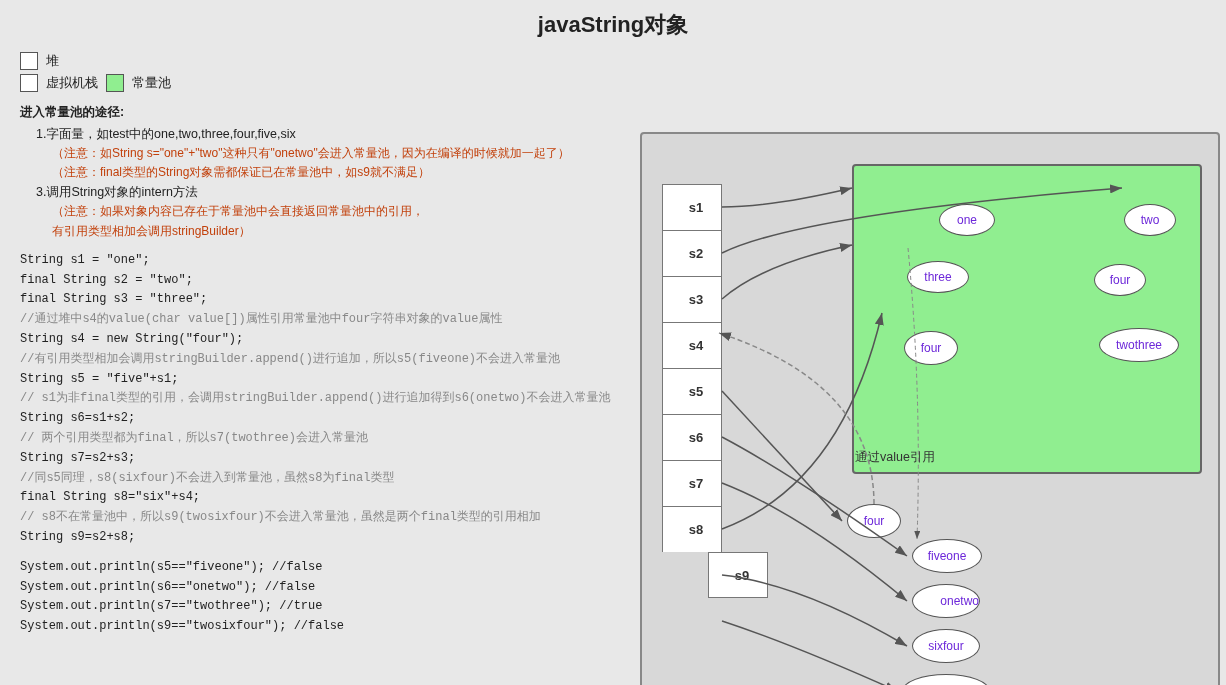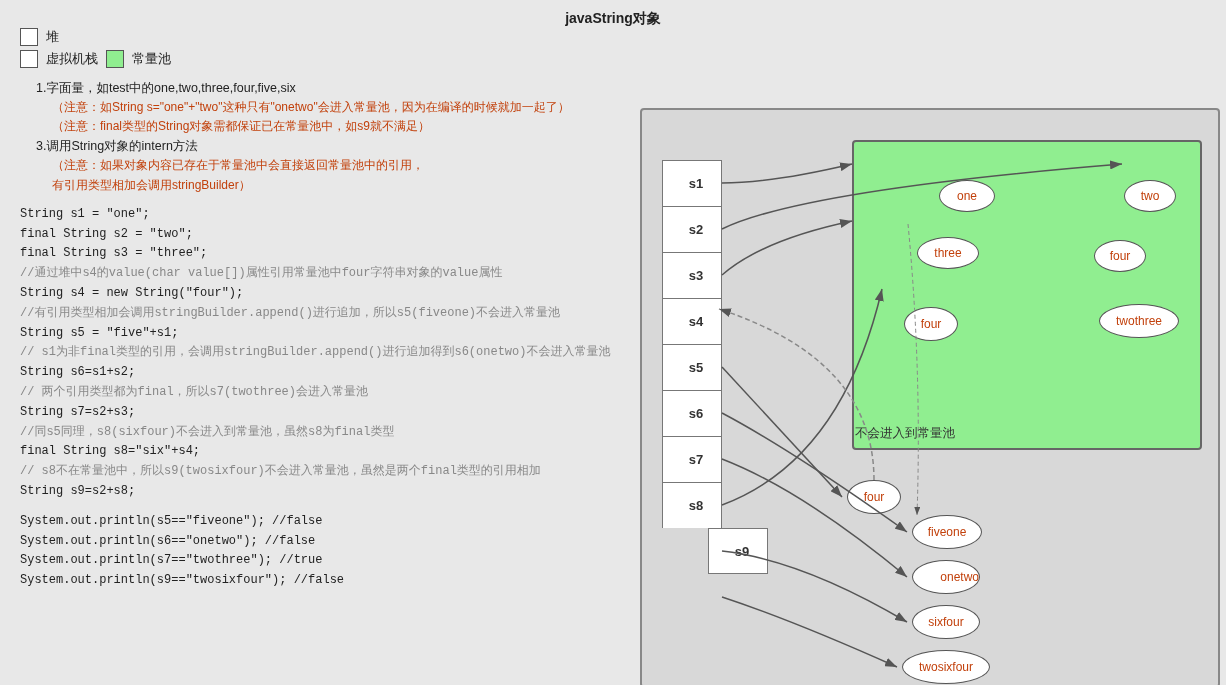--- a/index.html
+++ b/index.html
@@ -14,22 +14,23 @@
     }
     .page {
       width: 1226px;
       min-height: 685px;
       background: #e8e8e8;
       padding: 10px 20px;
       position: relative;
     }
     .title {
       text-align: center;
-      font-size: 14px;
+      font-size: 22px;
       font-weight: bold;
+      margin-bottom: 12px;
       color: #222;
     }
     .legend {
       display: flex;
       flex-direction: column;
       gap: 4px;
       margin-bottom: 10px;
     }
     .legend-row {
       display: flex;
@@ -147,21 +148,21 @@
     
     .oval-node {
       position: absolute;
       border: 1.5px solid #555;
       border-radius: 50%;
       background: white;
       display: flex;
       align-items: center;
       justify-content: center;
       font-size: 12px;
-      color: #c2410c;
+      color: #6d28d9;
       font-weight: normal;
     }
 
     svg.arrows {
       position: absolute;
       left: 0;
       top: 0;
       width: 100%;
       height: 100%;
       pointer-events: none;
@@ -184,20 +185,21 @@
       <div class="legend-box"></div>
       <span class="legend-label">虚拟机栈</span>
       <div class="legend-box green"></div>
       <span class="legend-label">常量池</span>
     </div>
   </div>
 
   <div class="content-area">
 
     <div class="left-panel">
+      <div class="section-title">进入常量池的途径:</div>
       <div class="indent">
         <span>1.字面量，如test中的one,two,three,four,five,six</span>
       </div>
       <div class="indent2 note">（注意：如String s="one"+"two"这种只有"onetwo"会进入常量池，因为在编译的时候就加一起了）</div>
       <div class="indent2 note">（注意：final类型的String对象需都保证已在常量池中，如s9就不满足）</div>
       <div class="indent">
         <span>3.调用String对象的intern方法</span>
       </div>
       <div class="indent2 note">（注意：如果对象内容已存在于常量池中会直接返回常量池中的引用，</div>
       <div class="indent2 note">有引用类型相加会调用stringBuilder）</div>
@@ -235,38 +237,38 @@
         <div class="const-pool">
 
           <div class="oval-node" style="width:56px;height:32px;left:85px;top:38px;">
             <span>one</span>
           </div>
 
           <div class="oval-node" style="width:52px;height:32px;left:270px;top:38px;">
             <span>two</span>
           </div>
 
-          <div class="oval-node" style="width:62px;height:32px;left:63px;top:95px;">
+          <div class="oval-node" style="width:62px;height:32px;left:53px;top:95px;">
             <span>three</span>
           </div>
 
           <div class="oval-node" style="width:52px;height:32px;left:240px;top:98px;">
             <span>four</span>
           </div>
 
           <div class="oval-node" style="width:54px;height:34px;left:50px;top:165px;">
             <span>four</span>
           </div>
 
           <div class="oval-node" style="width:80px;height:34px;left:245px;top:162px;">
             <span>twothree</span>
           </div>
         </div>
 
-        <div style="position:absolute;left:213px;top:315px;font-size:12.5px;color:#333;">不会进入到常量池</div>
+        <div style="position:absolute;left:213px;top:315px;font-size:12.5px;color:#333;">通过value引用</div>
 
         <div class="stack-col">
           <div class="stack-cell">s1</div>
           <div class="stack-cell">s2</div>
           <div class="stack-cell">s3</div>
           <div class="stack-cell">s4</div>
           <div class="stack-cell">s5</div>
           <div class="stack-cell">s6</div>
           <div class="stack-cell">s7</div>
           <div class="stack-cell">s8</div>

